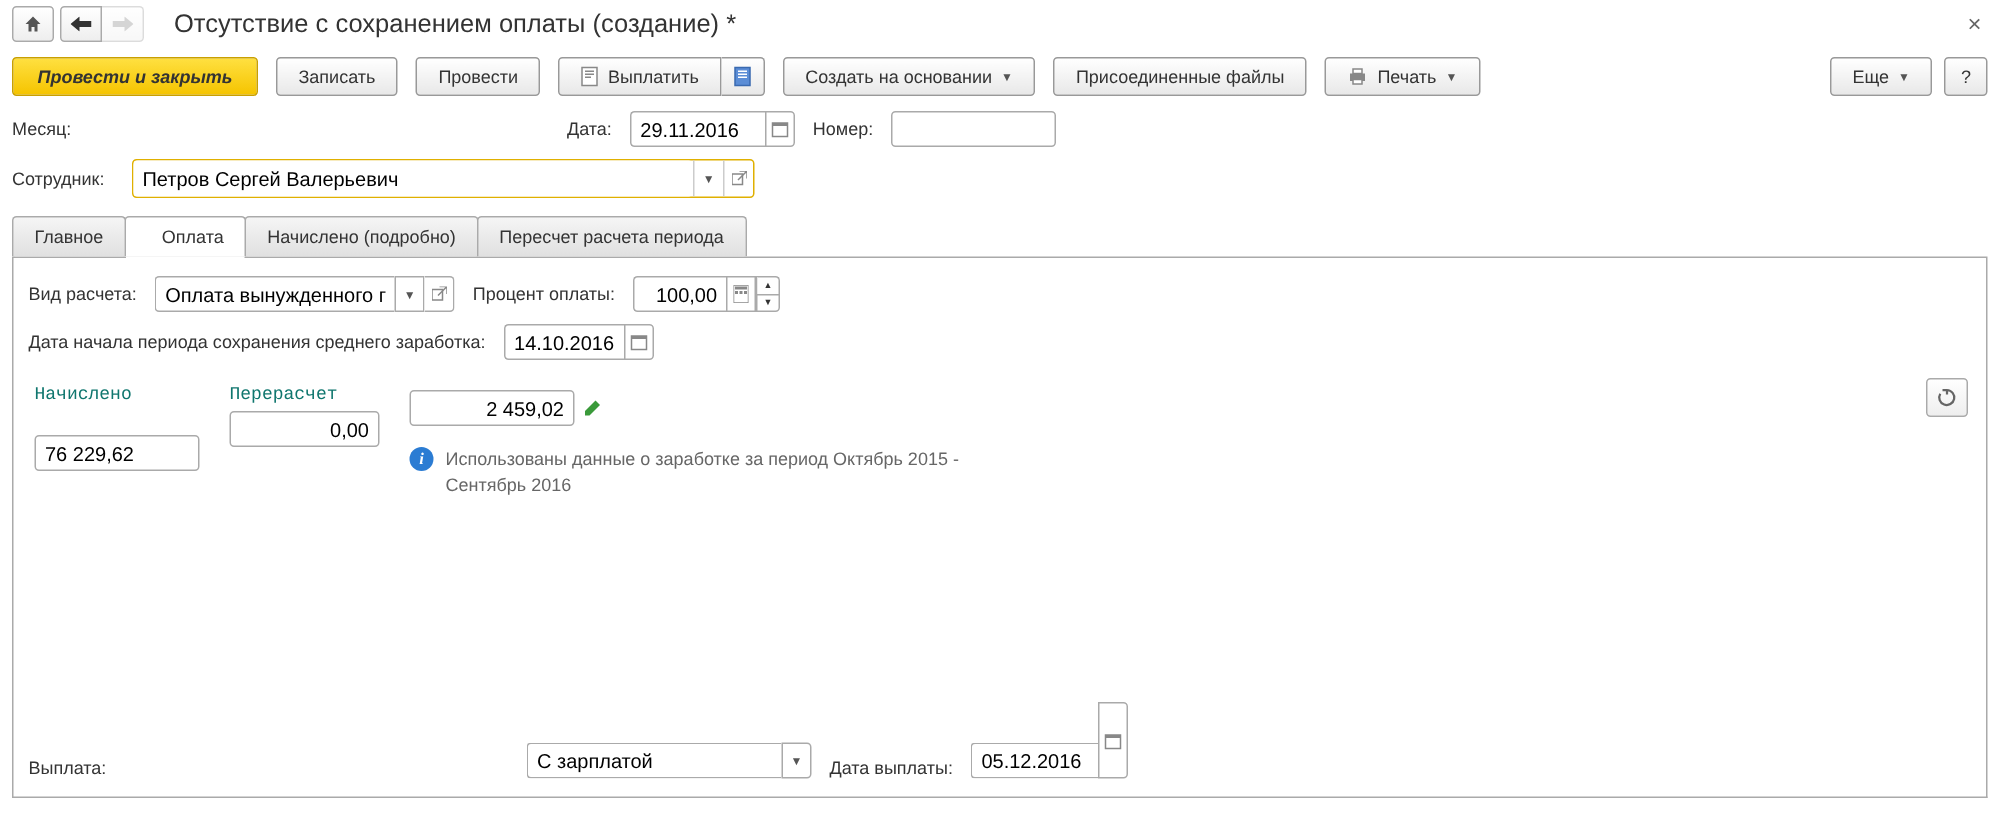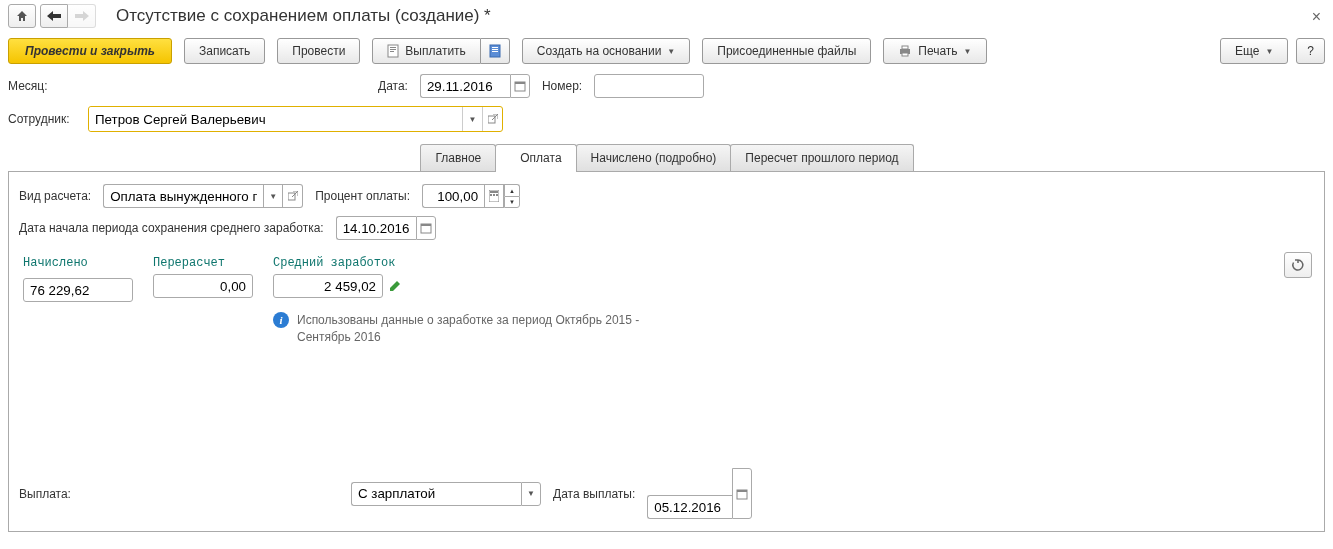--- a/index.html
+++ b/index.html
@@ -25,31 +25,31 @@
 .input-group .addon { width: 20px; border: 1px solid #aaa; display: flex; align-items: center; justify-content: center; font-size: 10px; cursor: pointer; background: #fff; }
 .input-group .addon + .addon { border-left: none; }
 .input-group .addon:last-child { border-radius: 0 3px 3px 0; }
 .spinner { display: flex; flex-direction: column; }
 .spinner .sp { height: 12px; width: 16px; border: 1px solid #aaa; display: flex; align-items: center; justify-content: center; font-size: 6px; cursor: pointer; background: #fff; }
 .spinner .sp:first-child { border-radius: 0 3px 0 0; border-bottom: none; }
 .spinner .sp:last-child { border-radius: 0 0 3px 0; }
 .employee-group { border: 1px solid #e0b000; border-radius: 3px; display: flex; height: 26px; }
 .employee-group .input { border: none; flex: 1; }
 .employee-group .addon { border: none; border-left: 1px solid #ccc; width: 20px; display: flex; align-items: center; justify-content: center; cursor: pointer; font-size: 10px; }
-.tabs { display: flex; border-bottom: 1px solid #aaa; margin: 8px 8px 0 8px; justify-content: center; }
+.tabs { display: flex; border-bottom: 1px solid #aaa; margin: 8px 8px 0 8px; }
 .tab { padding: 6px 14px; border: 1px solid #aaa; border-bottom: none; background: linear-gradient(#f5f5f5,#e0e0e0); cursor: pointer; margin-right: -1px; border-radius: 3px 3px 0 0; }
 .tab.active { background: #fff; position: relative; z-index: 1; padding-left: 24px; }
 .tab.active::after { content: ""; position: absolute; left: 0; right: 0; bottom: -1px; height: 1px; background: #fff; }
 .tab-body { border: 1px solid #aaa; border-top: none; margin: 0 8px; padding: 10px 10px 14px 10px; min-height: 360px; position: relative; }
 .green-label { color: #0f766e; font-family: Liberation Mono, monospace; }
 .info-box { display: flex; align-items: flex-start; gap: 8px; margin-top: 14px; }
 .info-icon { width: 16px; height: 16px; border-radius: 50%; background: #2b7cd3; color: #fff; display: flex; align-items: center; justify-content: center; font-size: 11px; font-style: italic; font-family: Georgia, serif; font-weight: bold; }
 .info-text { color: #666; max-width: 360px; line-height: 1.4; }
 .refresh-btn { position: absolute; right: 12px; top: 80px; width: 28px; height: 26px; border: 1px solid #aaa; border-radius: 3px; background: linear-gradient(#fff,#eee); display: flex; align-items: center; justify-content: center; cursor: pointer; }
-.footer-row { position: absolute; bottom: 12px; left: 10px; right: 10px; display: flex; align-items: center; gap: 12px; }
+.footer-row { position: absolute; bottom: 12px; left: 10px; right: 10px; display: flex; align-items: flex-end; gap: 12px; }
 .tri { font-size: 8px; color: #555; }
 .pencil { color: #3a9a3a; cursor: pointer; }
 svg { display: block; }
 </style>
 </head>
 <body>
 
 <div class="header">
   <div class="header-btns">
     <div class="icon-btn">
@@ -149,21 +149,21 @@
           <path d="M5 0 L10 0 L10 5 M10 0 L4 6" fill="none" stroke="#888"></path>
         </svg>
     </div>
   </div>
 </div>
 
 <div class="tabs">
   <div class="tab">Главное</div>
   <div class="tab active">Оплата</div>
   <div class="tab">Начислено (подробно)</div>
-  <div class="tab">Пересчет прошлого период</div>
+  <div class="tab">Пересчет расчета периода</div>
 </div>
 
 <div class="tab-body">
   <div class="form-row" style="padding:2px 0">
     <div>Вид расчета:</div>
     <div class="input-group">
       <input class="input" style="width: 160px;" value="Оплата вынужденного пр">
       <div class="addon">
           <span class="tri">▼</span>
         </div>
@@ -202,28 +202,27 @@
             <rect x="1" y="2" width="10" height="9" fill="#fff" stroke="#888"></rect>
             <rect x="1" y="2" width="10" height="2" fill="#888"></rect>
           </svg>
       </div>
     </div>
   </div>
 
   <div style="display:flex;gap:20px;margin-top:10px;padding-left:4px">
     <div>
       <div class="green-label">Начислено</div>
-      <input class="input" style="width: 110px; margin-top: 8px;" value="76 229,62">
+      <input class="input" style="width: 110px; margin-top: 20px;" value="76 229,62">
     </div>
     <div>
       <div class="green-label">Перерасчет</div>
       <input class="input" style="width: 100px; text-align: right; margin-top: 4px;" value="0,00">
     </div>
     <div>
-      <div class="green-label">Средний заработок</div>
       <div style="display:flex;align-items:center;gap:6px;margin-top:4px">
         <input class="input" style="width: 110px; text-align: right;" value="2 459,02">
         <span class="pencil">
           <svg width="12" height="12">
               <path d="M1 11 L1 8 L8 1 L11 4 L4 11 Z" fill="#3a9a3a"></path>
             </svg>
         </span>
       </div>
       <div class="info-box">
         <div class="info-icon">i</div>

